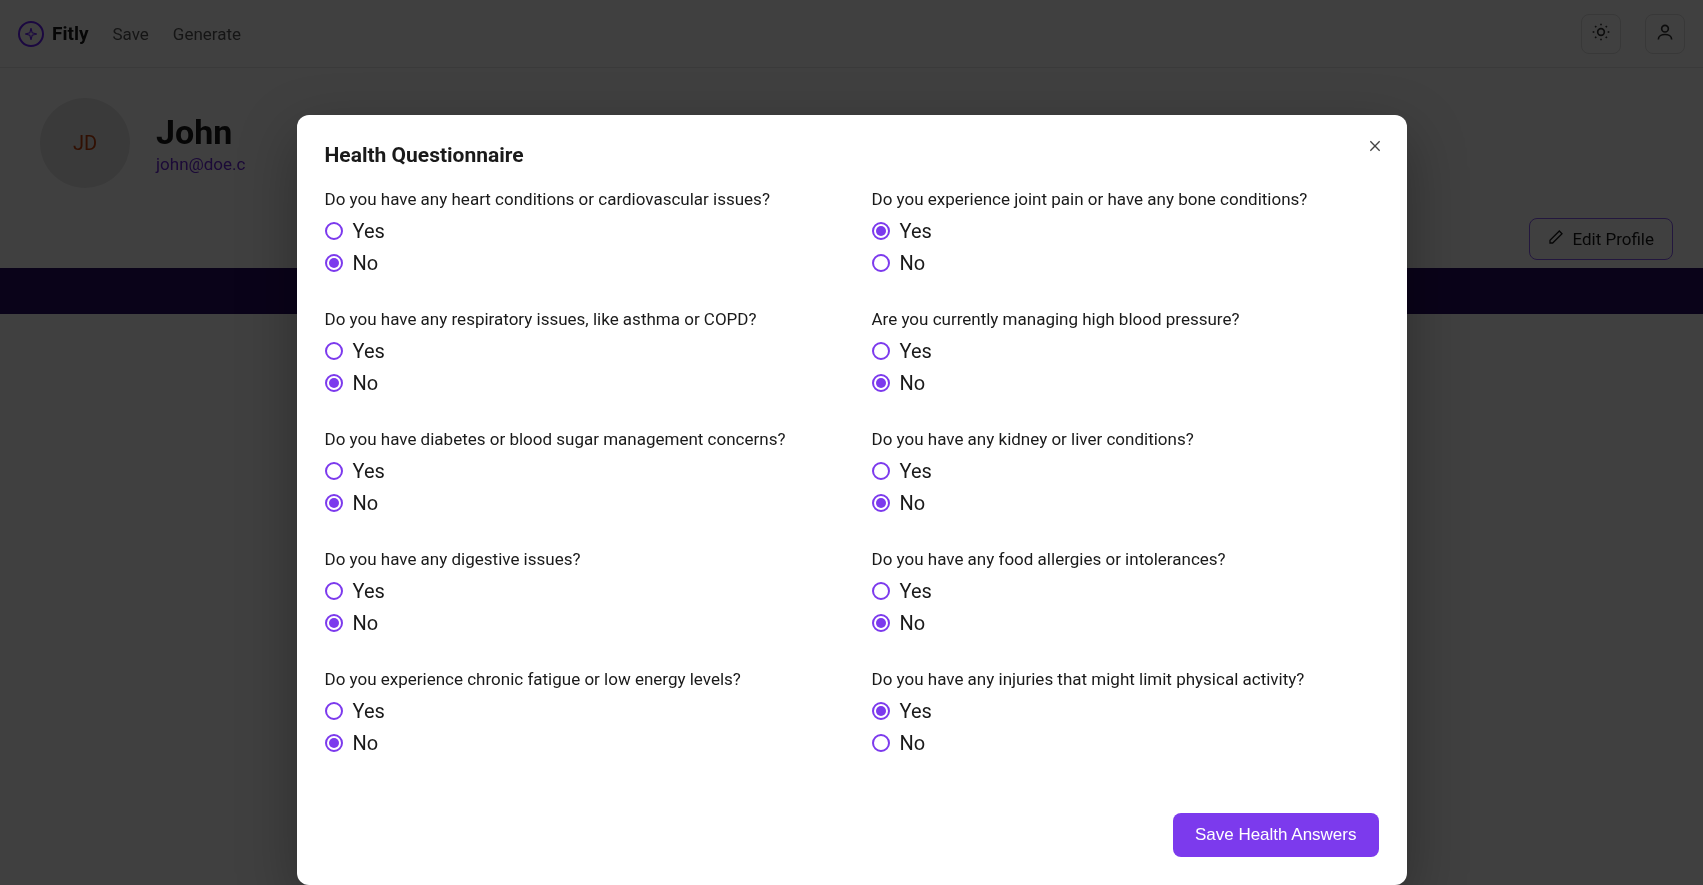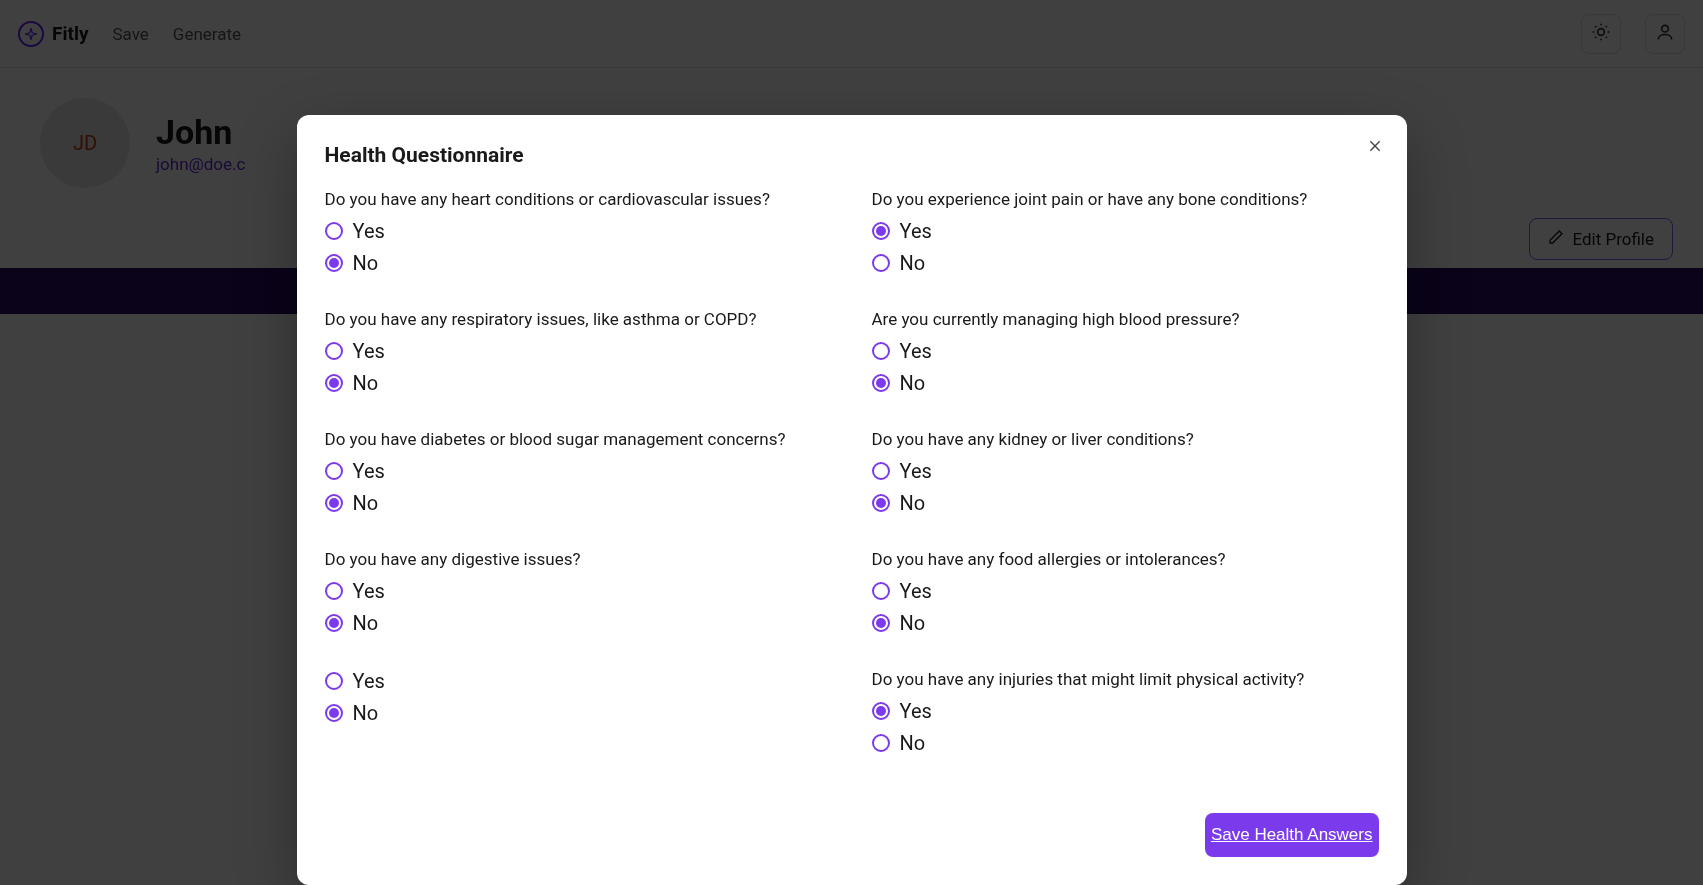--- a/index.html
+++ b/index.html
@@ -116,23 +116,22 @@
   width: 10px; height: 10px; border-radius: 50%;
   background: #7c3aed;
 }
 
 .modal-footer {
   display: flex; justify-content: flex-end; margin-top: 50px;
 }
 .save-btn {
   background: #7c3aed; color: #fff;
   border: none; border-radius: 8px;
-  padding: 12px 6px; font-size: 17px; font-weight: 500;
+  padding: 12px 22px; font-size: 17px; font-weight: 500;
   cursor: pointer;
-  text-decoration: underline;
 }
 </style>
 </head>
 <body>
 
 <div class="page">
   <div class="topbar">
     <div class="brand">
       <span class="brand-icon">
         <svg width="14" height="14" viewBox="0 0 24 24" fill="none" stroke="currentColor" stroke-width="2">
@@ -288,20 +287,21 @@
           <div class="radio-row">
             <span class="radio"></span>
             <span>Yes</span>
           </div>
           <div class="radio-row">
             <span class="radio selected"></span>
             <span>No</span>
           </div>
         </div>
         <div class="question">
+          <div class="question-text">Do you experience chronic fatigue or low energy levels?</div>
           <div class="radio-row">
             <span class="radio"></span>
             <span>Yes</span>
           </div>
           <div class="radio-row">
             <span class="radio selected"></span>
             <span>No</span>
           </div>
         </div>
         <div class="question">

